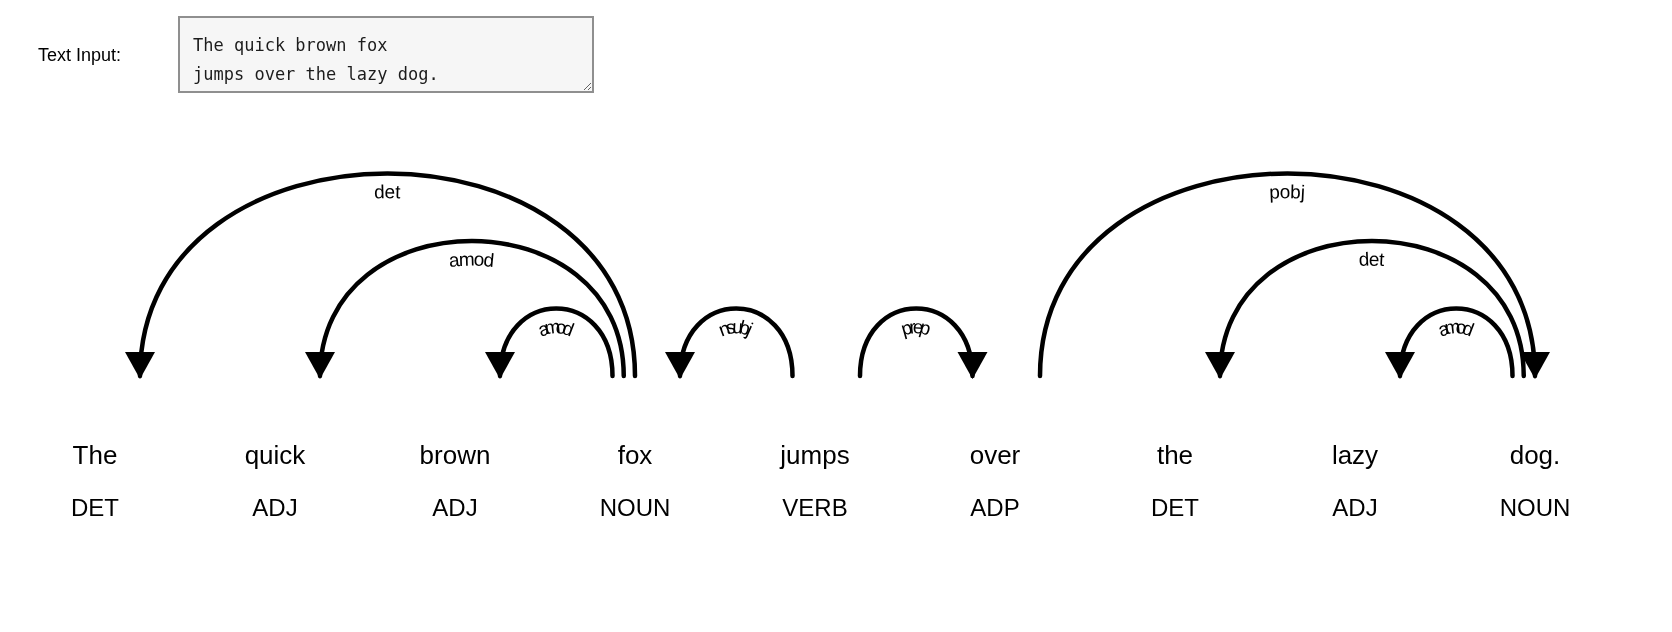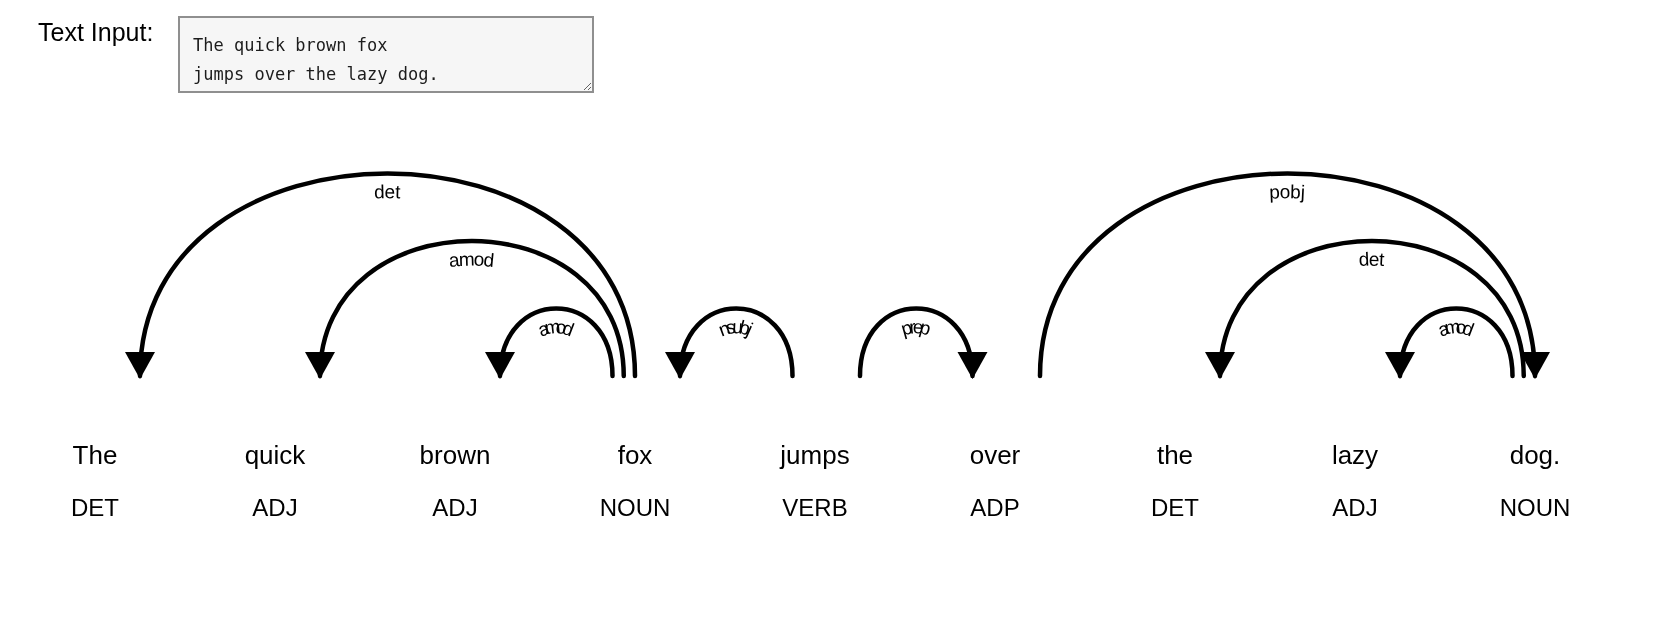--- a/index.html
+++ b/index.html
@@ -10,22 +10,22 @@
   body {
     width: 1672px;
     height: 632px;
     position: relative;
     overflow: hidden;
     font-family: "Liberation Sans", sans-serif;
   }
   .input-label {
     position: absolute;
     left: 38px;
-    top: 18px;
-    font-size: 25px;
+    top: 45px;
+    font-size: 18px;
     color: #000000;
     white-space: nowrap;
   }
   .text-input {
     position: absolute;
     left: 178px;
     top: 16px;
     width: 416px;
     height: 77px;
     box-sizing: border-box;

